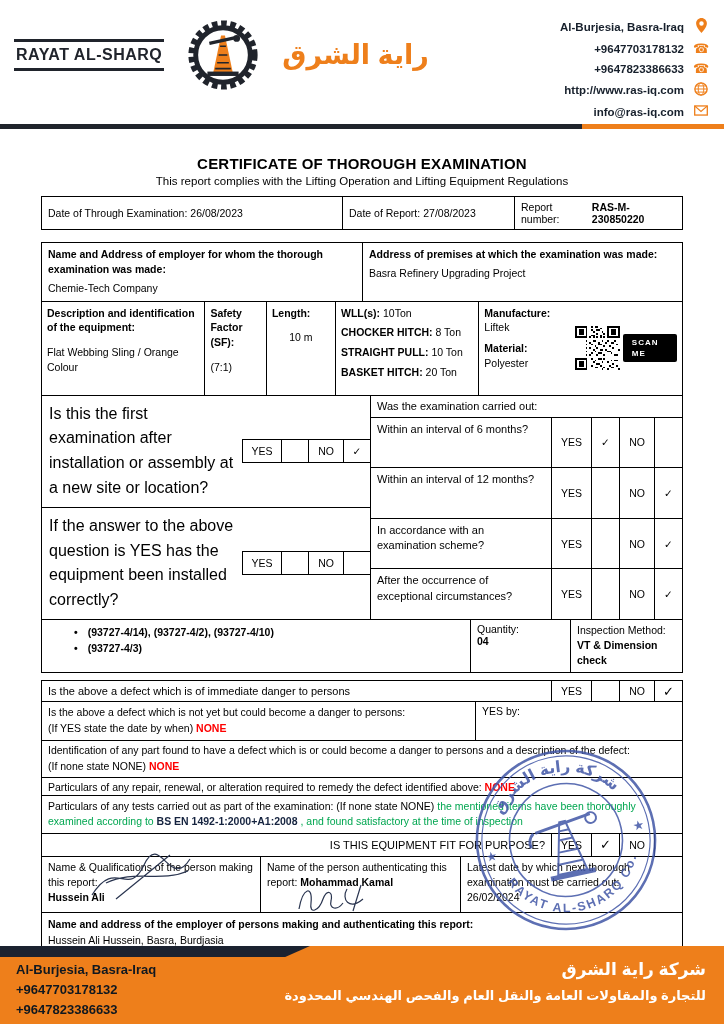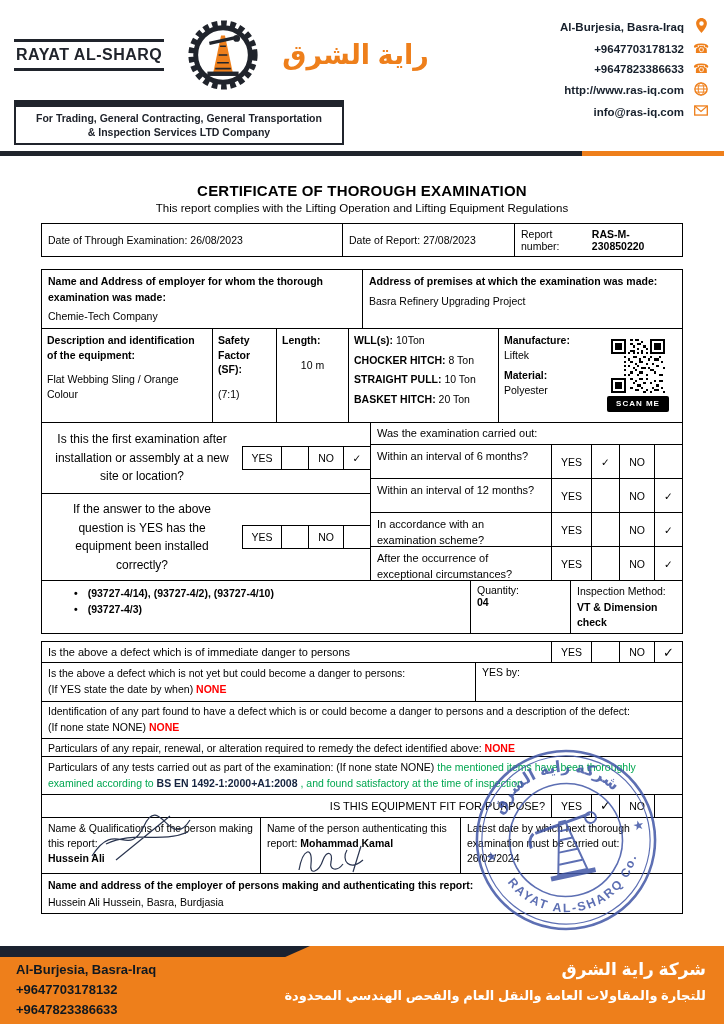--- a/index.html
+++ b/index.html
@@ -42,31 +42,31 @@
 
   .emp-row { margin-top:12px; display:flex; }
   .emp-cell { width:50%; padding:4px 6px; line-height:1.45; }
   .emp-cell + .emp-cell { border-left:1px solid #000; }
   .emp-val { margin-top:4px; }
 
   .eq-row { margin-top:-1px; display:flex; min-height:95px; }
   .eq-cell { padding:4px 5px; line-height:1.4; }
   .eq-cell + .eq-cell { border-left:1px solid #000; }
   .eq-desc { width:170px; } .eq-sf { width:64px; } .eq-len { width:72px; }
-  .eq-wll { width:150px; } .eq-man { width:96px; } .eq-qr { flex:1; display:flex; flex-direction:column; align-items:center; justify-content:center; gap:3px; border-left:none !important; }
+  .eq-wll { width:150px; } .eq-man { width:96px; } .eq-qr { flex:1; display:flex; flex-direction:row; align-items:center; justify-content:center; gap:3px; border-left:none !important; }
   .mt10 { margin-top:10px; } .mt6 { margin-top:6px; }
   .wll-line { margin-bottom:5px; }
   .scanme { background:#000; color:#fff; font-size:8px; font-weight:bold; letter-spacing:1px; padding:2.5px 9px; border-radius:2px; }
 
   
   .q-row { margin-top:-1px; display:flex; }
   .q-left { flex:1; display:flex; flex-direction:column; }
   .q-block { display:flex; align-items:center; min-height:70px; }
   .q-block + .q-block { border-top:1px solid #000; }
-  .q-text { flex:1; padding:6px 7px; font-size:12px; line-height:1.55;text-align:center; }
+  .q-text { flex:1; padding:6px 7px; font-size:16px; line-height:1.55; }
   .q-cells { display:flex; margin-right:-1px; }
   .cellbox { border:1px solid #000; height:24px; display:flex; align-items:center; justify-content:center; font-size:10.5px; }
   .cellbox + .cellbox { border-left:none; }
   .c-yes { width:40px; } .c-sq { width:27px; } .c-no { width:35px; }
   .q-right { width:312px; border-left:1px solid #000; display:flex; flex-direction:column; }
   .qr-title { padding:4px 6px; font-size:11px; height:21px; }
   .qr-row { display:flex; border-top:1px solid #000; flex:1; min-height:25px; }
   .qr-row.tall { min-height:34px; }
   .qr-label { flex:1; padding:4px 6px; font-size:11px; line-height:1.4; }
   .qr-cell { border-left:1px solid #000; display:flex; align-items:center; justify-content:center; font-size:10.5px; }
@@ -131,24 +131,20 @@
             <circle cx="40" cy="40" r="31" fill="none" stroke="#20242c" stroke-width="9" stroke-dasharray="5.5 3.5"></circle>
             <circle cx="40" cy="40" r="28" fill="#fff" stroke="#20242c" stroke-width="5"></circle>
             <path d="M30 58 L38 20 L42 20 L50 58 Z" fill="#ee7f1b"></path>
             <path d="M34 48 h12 M32 54 h16 M35.5 40 h9 M37 31 h6" stroke="#20242c" stroke-width="1.6"></path>
             <rect x="24" y="57" width="32" height="4.5" fill="#20242c"></rect>
             <path d="M26 28 L54 22" stroke="#20242c" stroke-width="3.5"></path>
             <circle cx="54" cy="23" r="3.5" fill="#20242c"></circle>
           </svg>
         </div>
         <div class="logo-ar">راية الشرق</div>
-      </div>
-      <div class="tagline">
-        <div>For Trading, General Contracting, General Transportation</div>
-        <div>&amp; Inspection Services LTD Company</div>
       </div>
     </div>
 
     <div class="hdr-right">
       <div class="contact-line">
         <span>Al-Burjesia, Basra-Iraq</span>
         <span class="cicon">
           <svg width="13" height="15" viewBox="0 0 14 16" fill="#ee7f1b">
               <path d="M7 0C3.8 0 1.2 2.6 1.2 5.8 1.2 10.1 7 16 7 16s5.8-5.9 5.8-10.2C12.8 2.6 10.2 0 7 0zm0 8.2a2.4 2.4 0 1 1 0-4.8 2.4 2.4 0 0 1 0 4.8z"></path>
             </svg>

